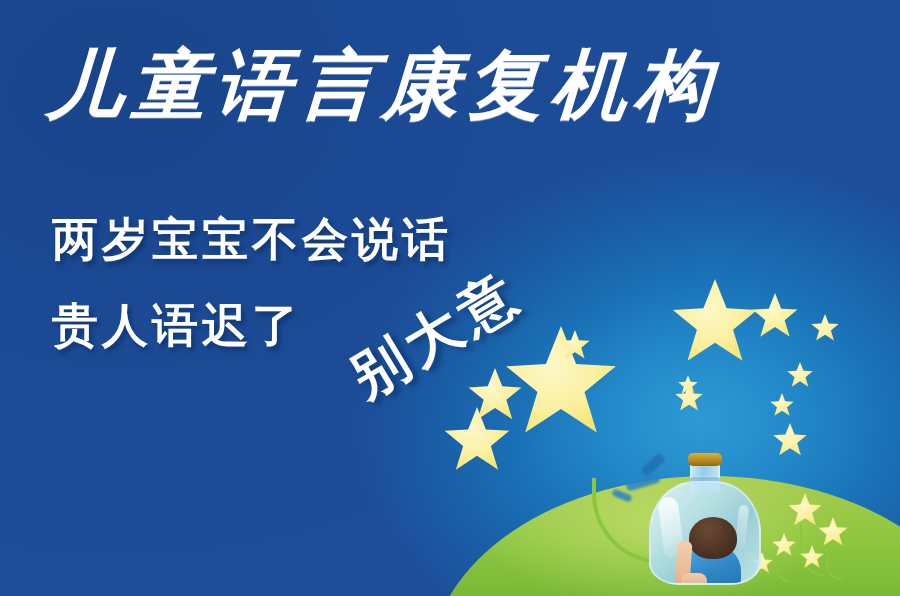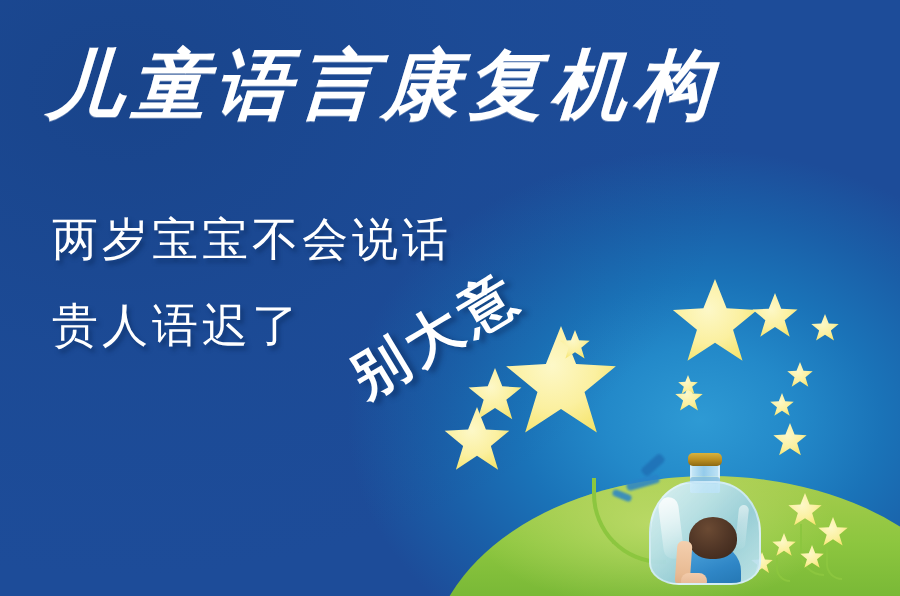--- a/index.html
+++ b/index.html
@@ -189,21 +189,21 @@
     text-shadow:0 1px 0 rgba(255,255,255,.35);
   }
 
   .lines{
     position:absolute;
     left:52px;top:216px;
     width:520px;
   }
   .line{
     font-family:"DejaVu Sans","Liberation Sans",sans-serif;
-    font-weight:400;
+    font-weight:700;
     font-size:46px;
     color:#ffffff;
     letter-spacing:4px;
     line-height:1;
     white-space:nowrap;
     text-shadow:3px 4px 4px rgba(10,40,90,.55);
   }
   .line.l1{margin-bottom:40px;}
   .line.l2{margin-bottom:60px;}
 

